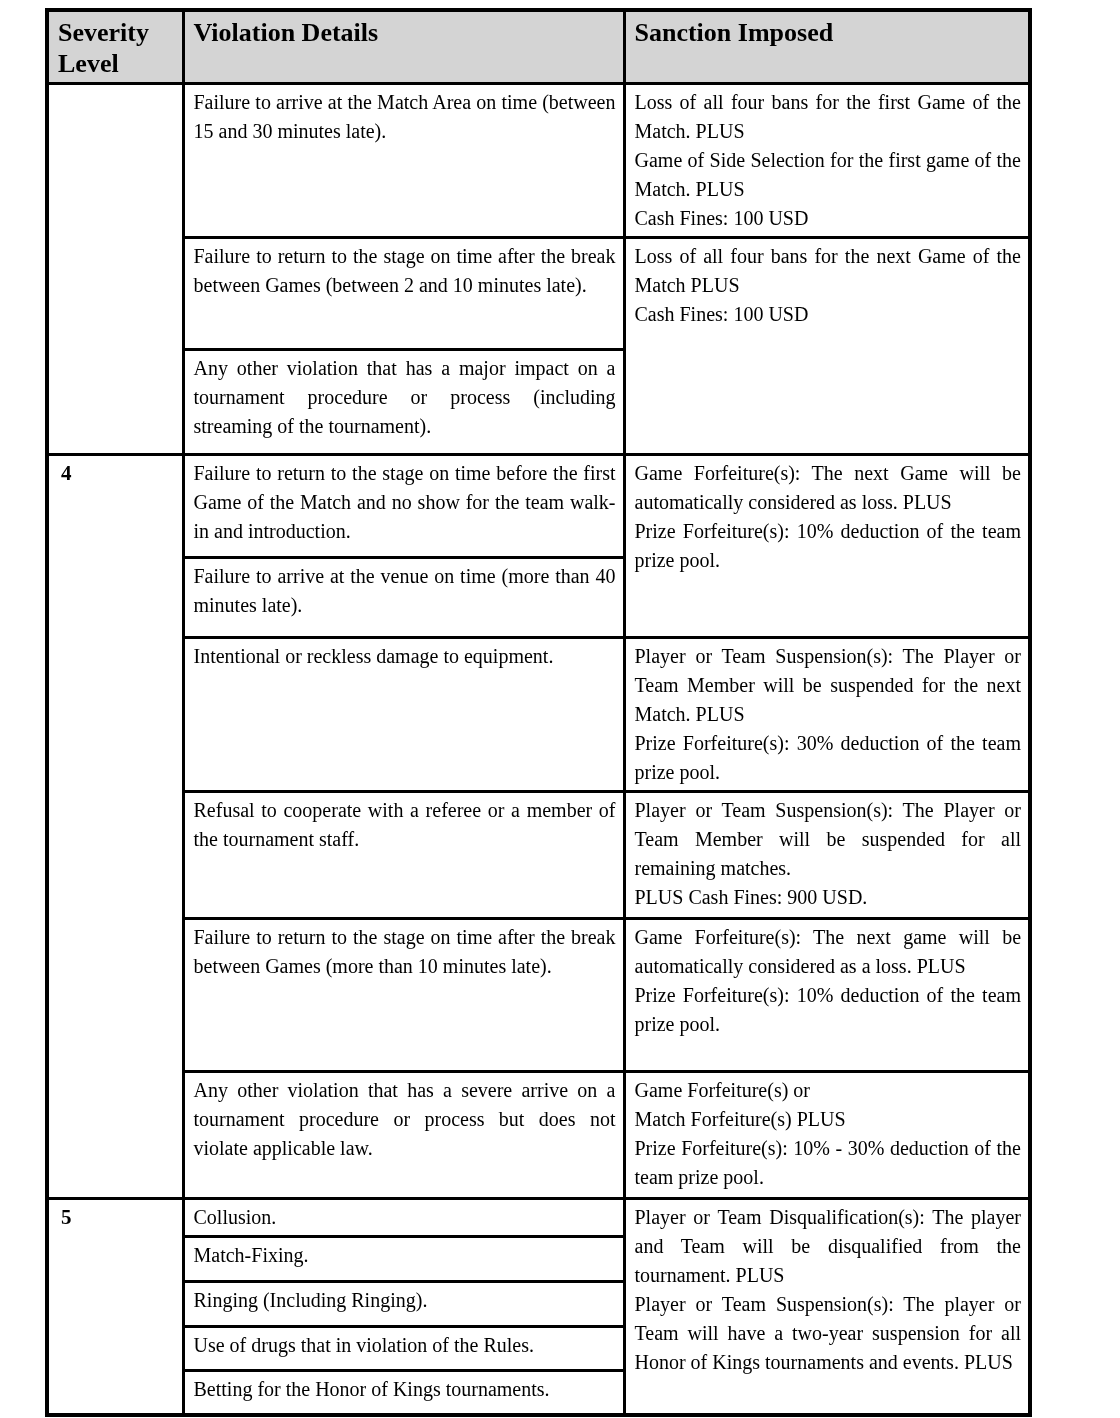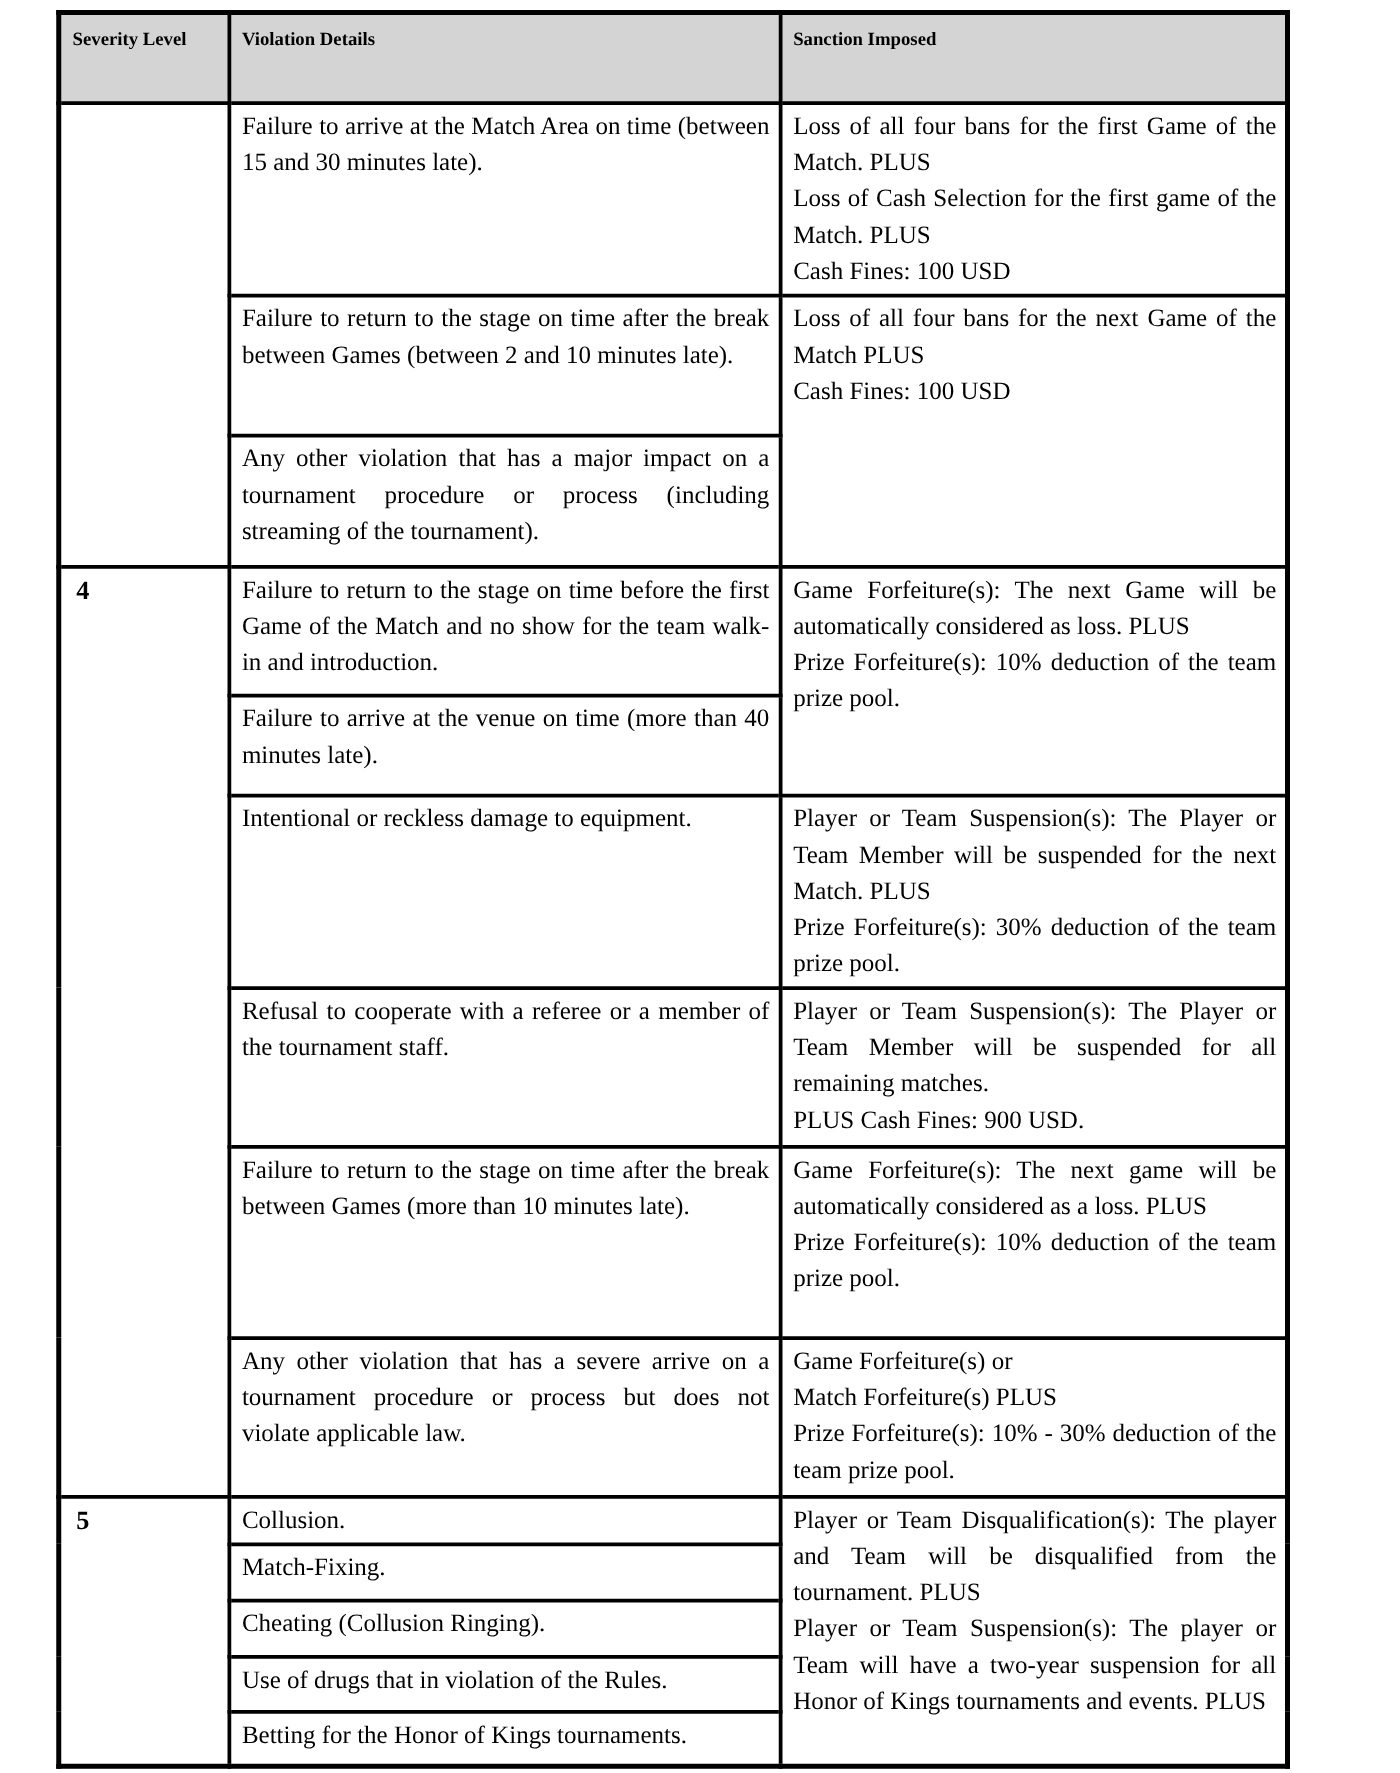--- a/index.html
+++ b/index.html
@@ -27,21 +27,21 @@
     border:3px solid var(--border-color);
     vertical-align:top;
     padding:3px 7px 3px 9px;
     font-size:20px;
     line-height:29px;
   }
   th{
     background:var(--header-bg);
     text-align:left;
     font-weight:bold;
-    font-size:15px;
+    font-size:26px;
     line-height:31px;
     padding-top:5px;
   }
   td.sev{
     font-weight:bold;
     font-size:21px;
     padding-left:12px;
   }
   td.viol,td.sanc{
     text-align:justify;
@@ -64,21 +64,21 @@
       <th>Severity Level</th>
       <th>Violation Details</th>
       <th>Sanction Imposed</th>
     </tr>
 
     <tr style="height:148px">
       <td class="sev" rowspan="3"></td>
       <td class="viol">Failure to arrive at the Match Area on time (between 15 and 30 minutes late).</td>
       <td class="sanc">
           <div class="para"><span class="b">Loss of all four bans</span><span class="r"> for the first Game of the Match. PLUS</span></div>
-          <div class="para"><span class="b">Loss of Cash Selection</span><span class="r"> for the first game of the Match. PLUS</span></div>
+          <div class="para"><span class="b">Game of Side Selection</span><span class="r"> for the first game of the Match. PLUS</span></div>
           <div class="para"><span class="b">Cash Fines:</span><span class="r"> 100 USD</span></div>
         </td>
     </tr>
     <tr style="height:112px">
       <td class="viol">Failure to return to the stage on time after the break between Games (between 2 and 10 minutes late).</td>
       <td class="sanc" rowspan="2">
           <div class="para"><span class="b">Loss of all four bans</span><span class="r"> for the next Game of the Match PLUS</span></div>
           <div class="para"><span class="b">Cash Fines:</span><span class="r"> 100 USD</span></div>
         </td>
     </tr>
@@ -132,21 +132,21 @@
       <td class="viol">Collusion.</td>
       <td class="sanc" rowspan="5">
           <div class="para"><span class="b">Player or Team Disqualification(s):</span><span class="r"> The player and Team will be disqualified from the tournament. PLUS</span></div>
           <div class="para"><span class="b">Player or Team Suspension(s):</span><span class="r"> The player or Team will have a two-year suspension for all Honor of Kings tournaments and events. PLUS</span></div>
         </td>
     </tr>
     <tr style="height:45px">
       <td class="viol">Match-Fixing.</td>
     </tr>
     <tr style="height:45px">
-      <td class="viol">Cheating (Collusion Ringing).</td>
+      <td class="viol">Ringing (Including Ringing).</td>
     </tr>
     <tr style="height:44px">
       <td class="viol">Use of drugs that in violation of the Rules.</td>
     </tr>
     <tr style="height:44px">
       <td class="viol">Betting for the Honor of Kings tournaments.</td>
     </tr>
   </tbody>
 </table>
 

